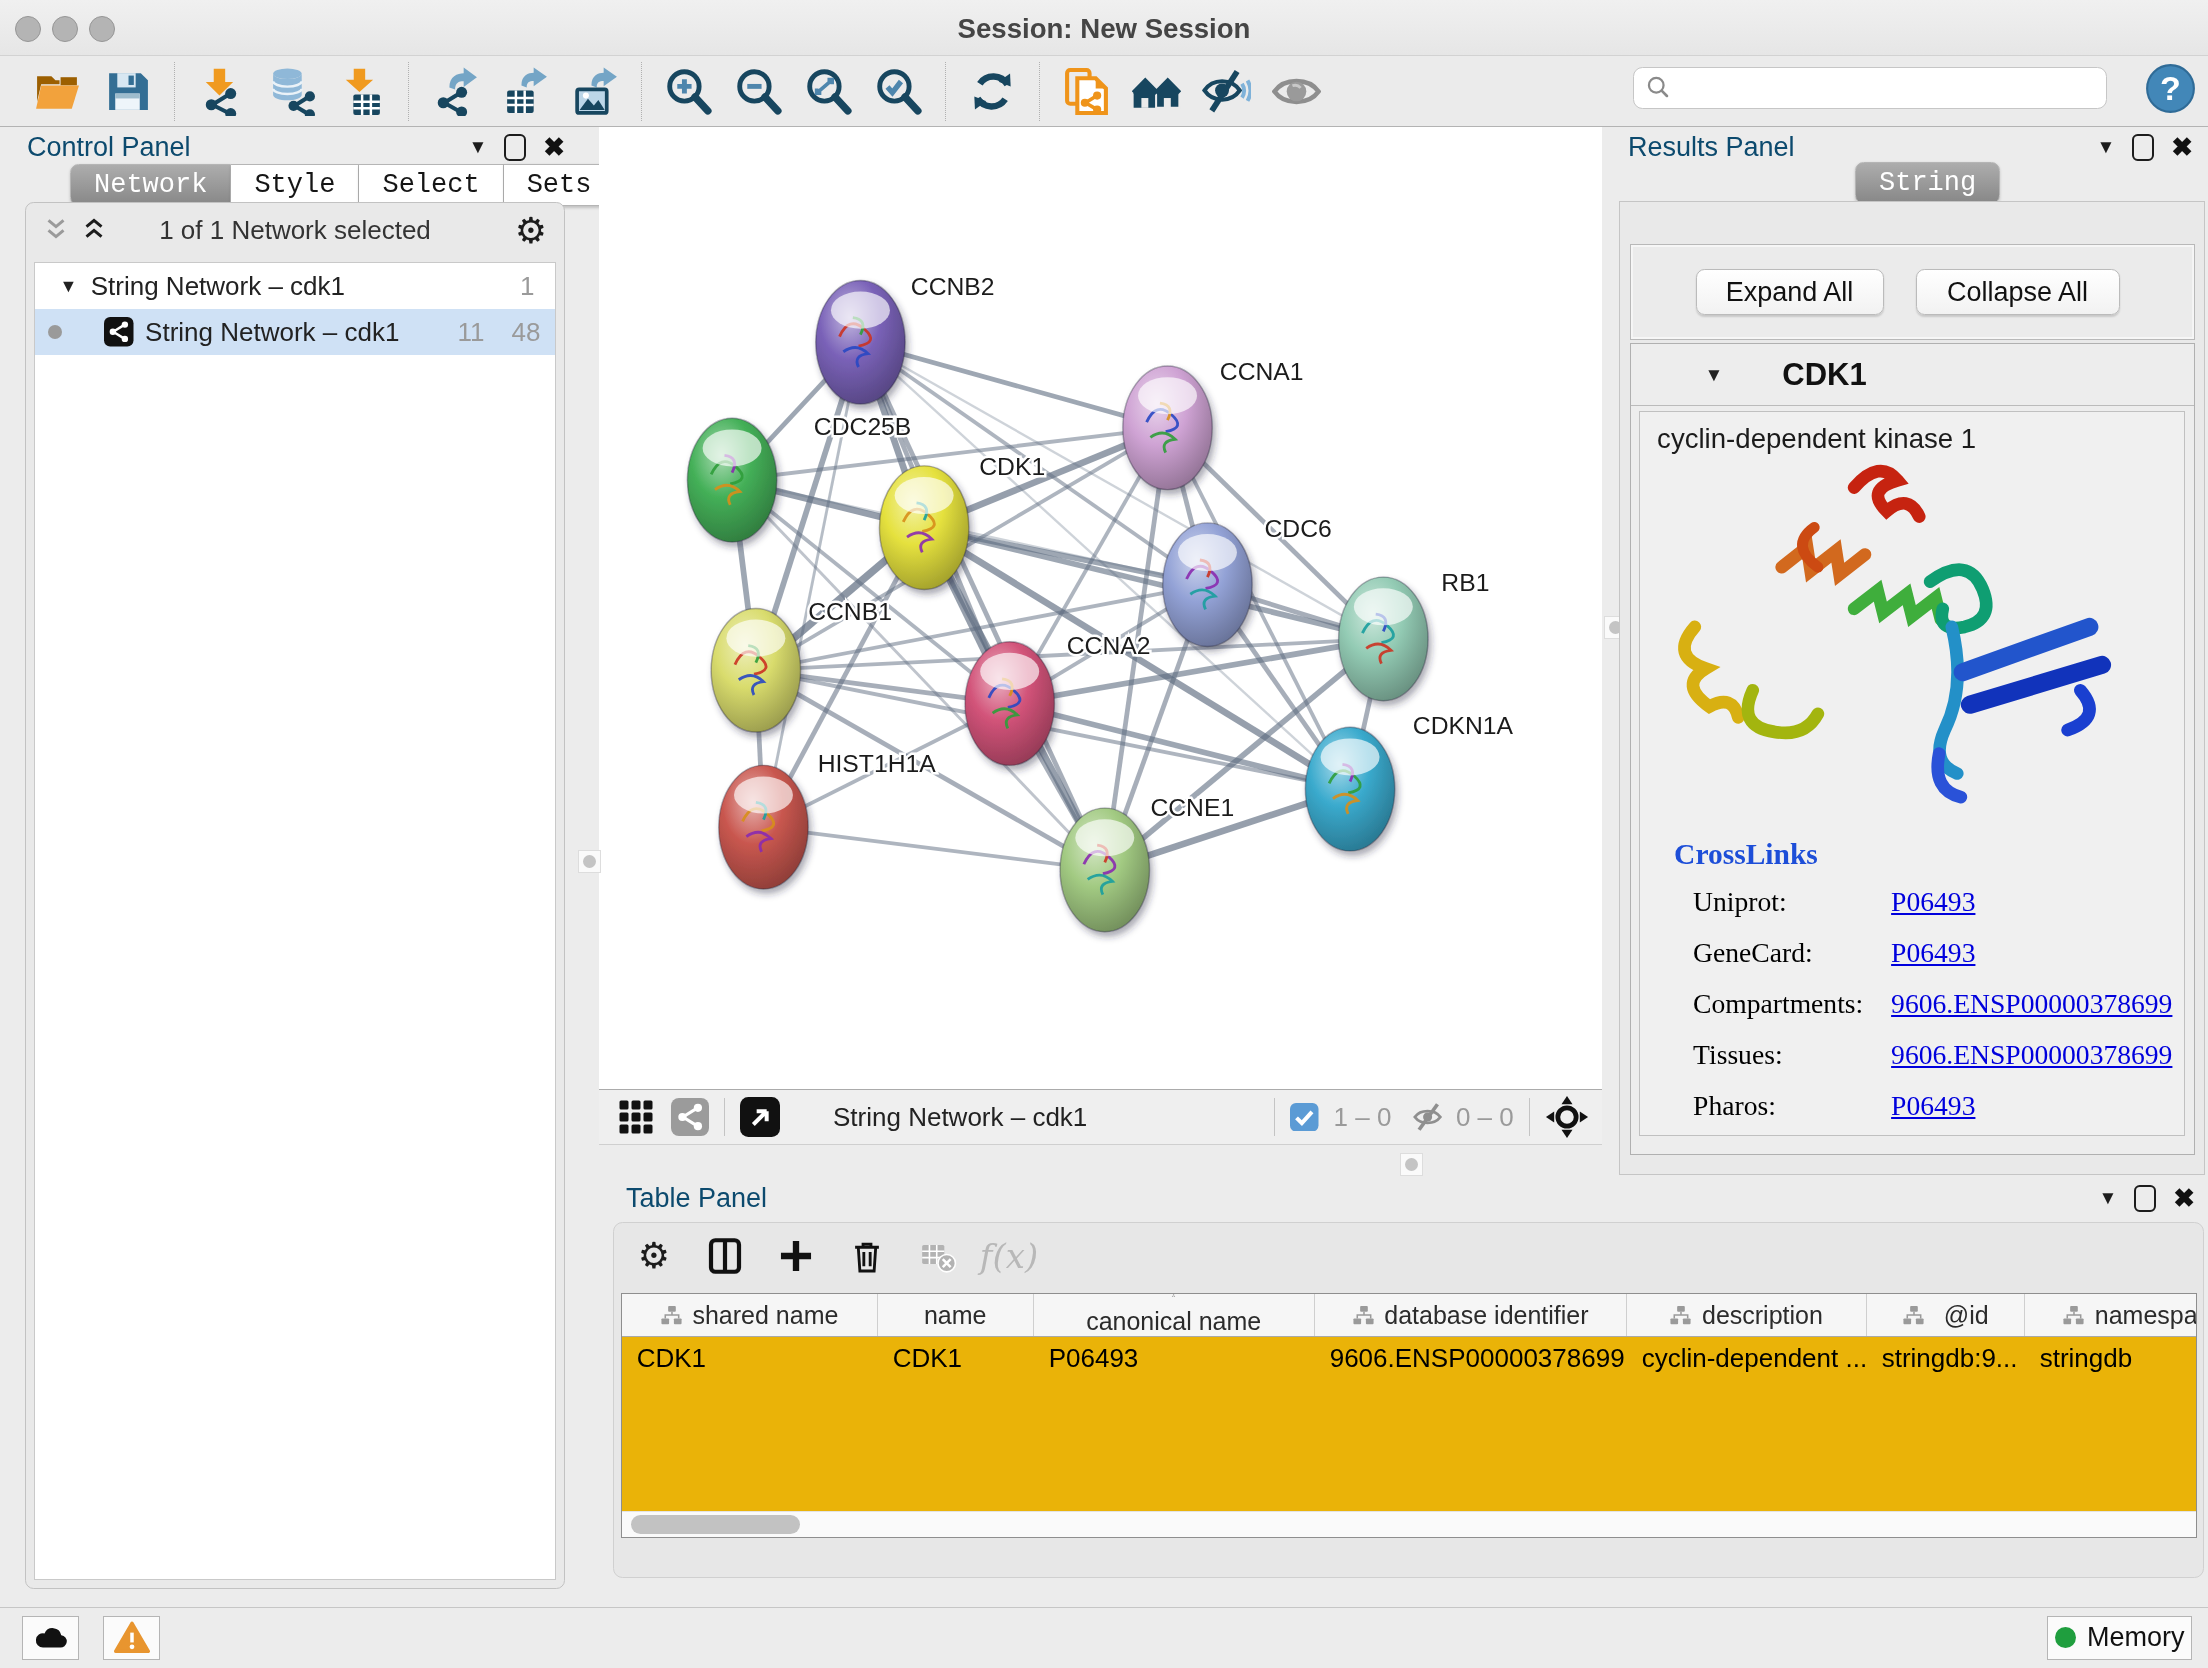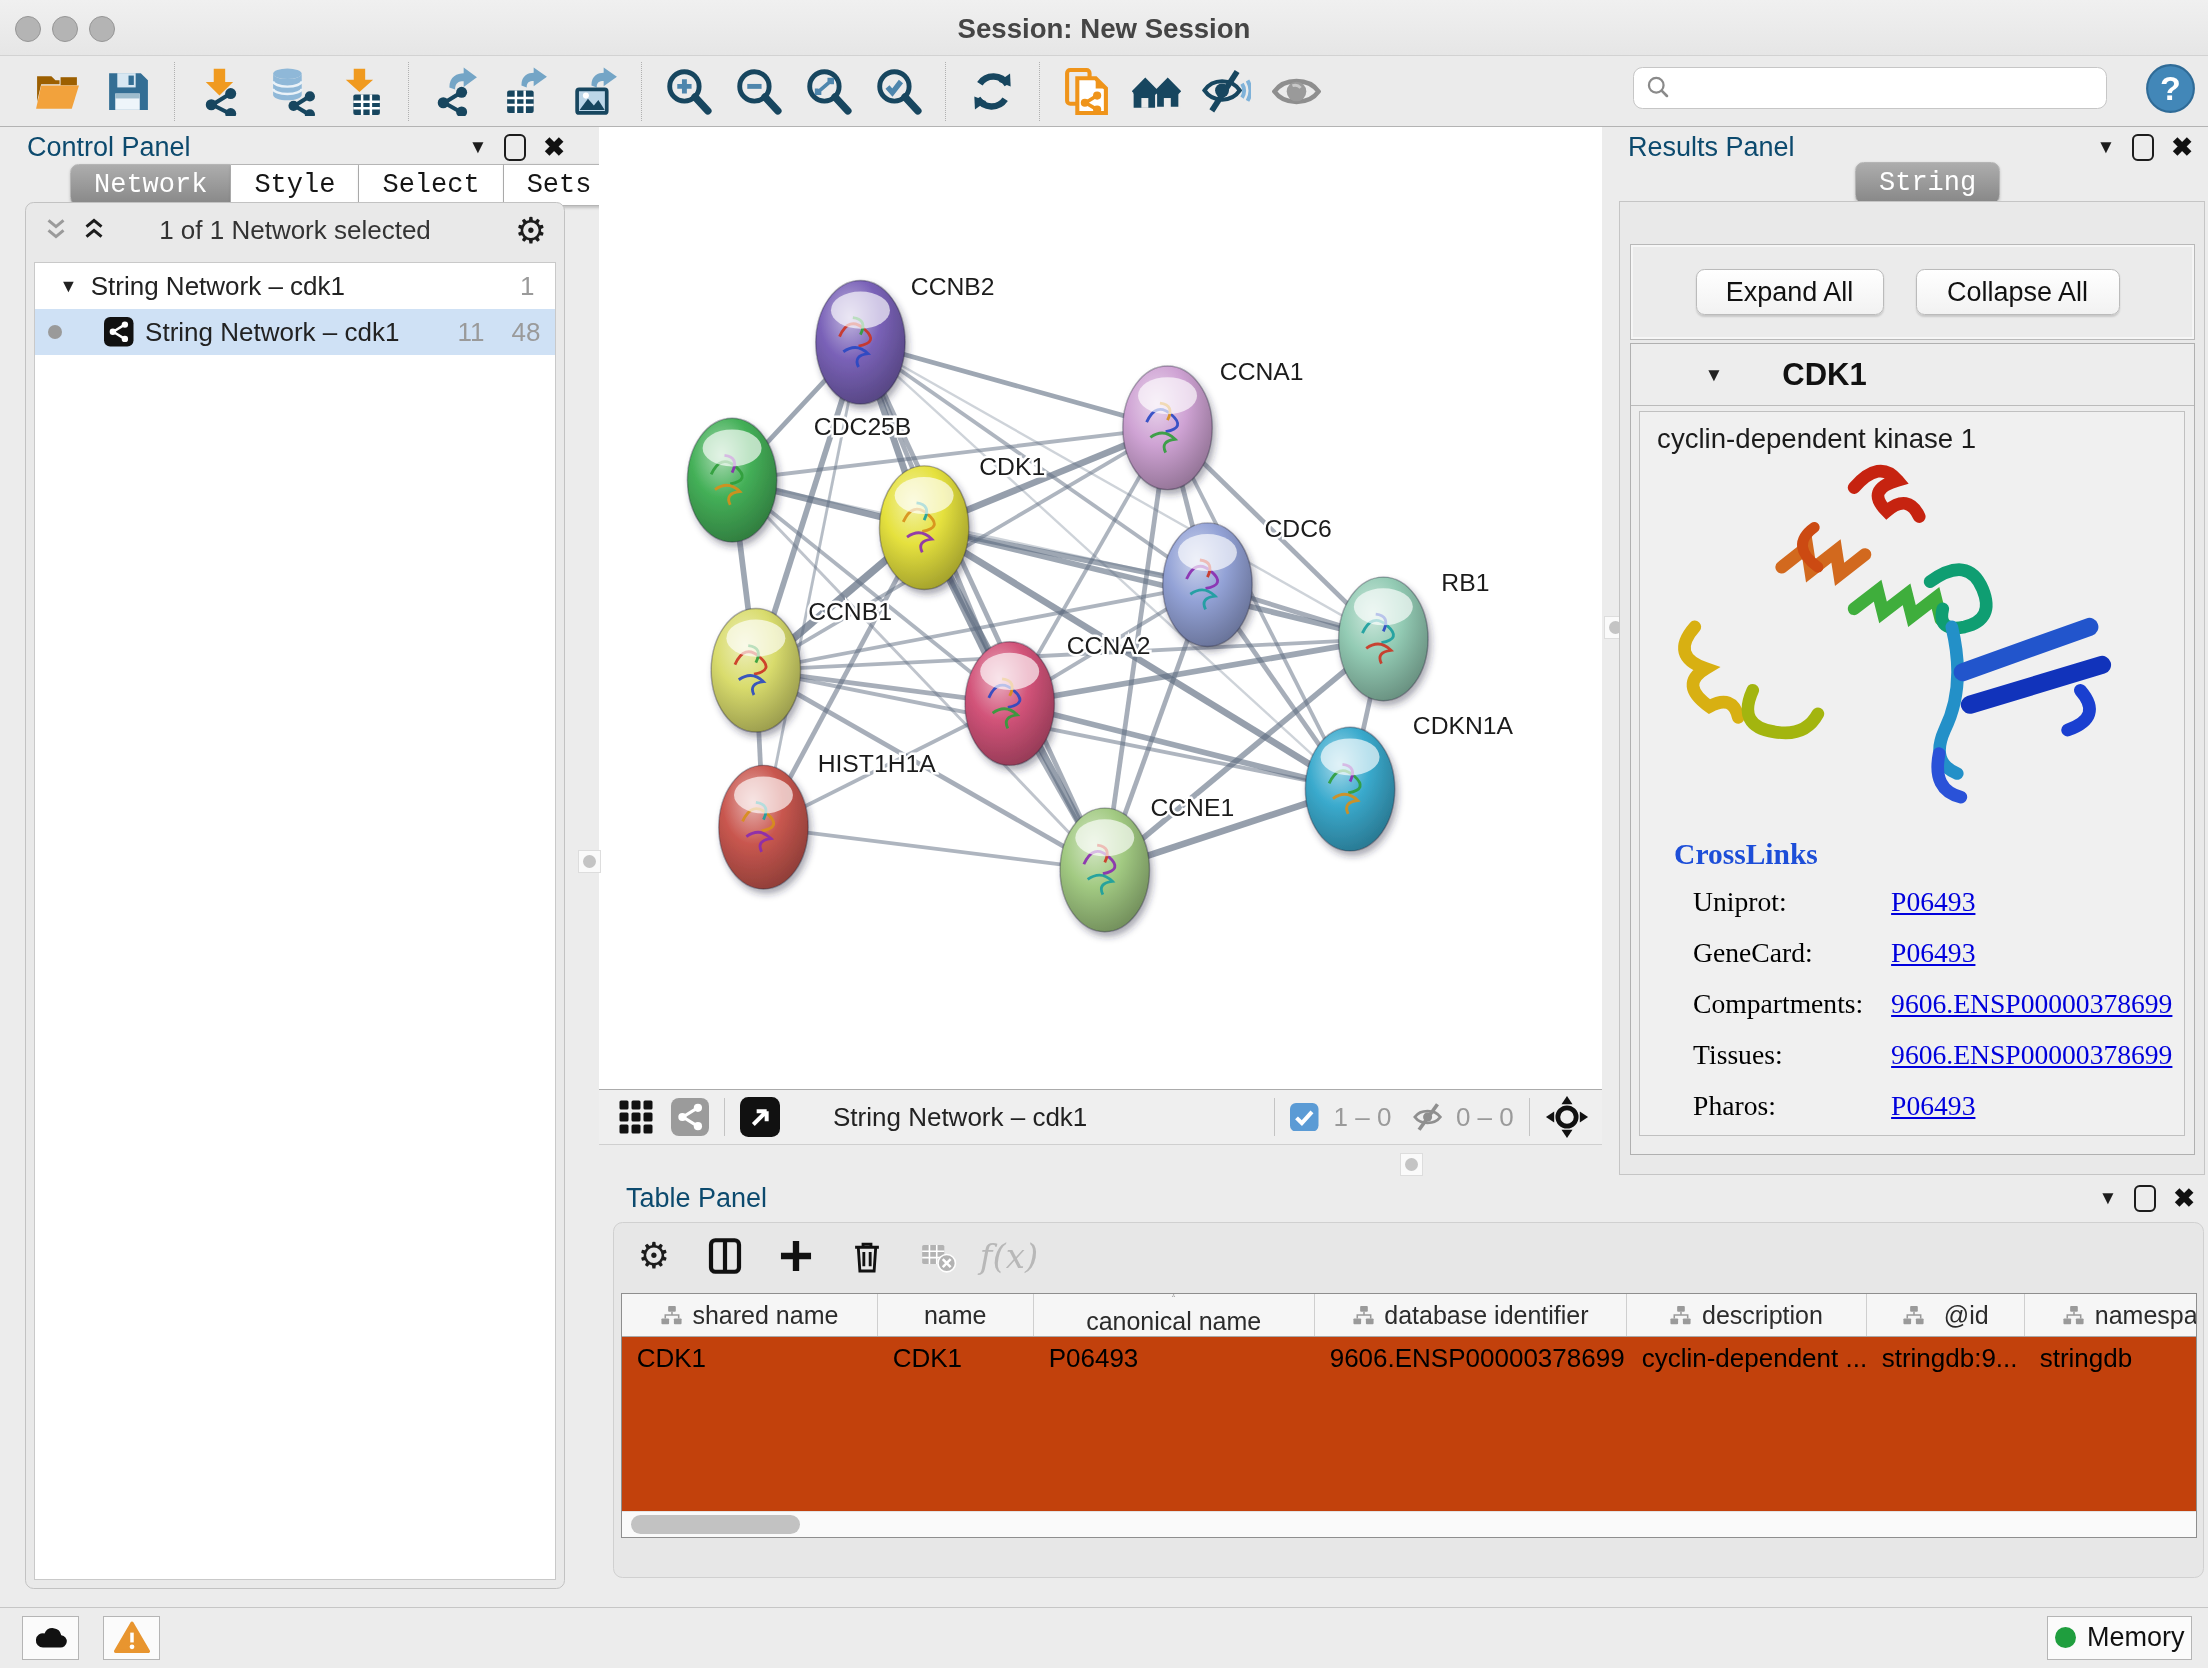--- a/index.html
+++ b/index.html
@@ -78,21 +78,21 @@
   .xl-title{font-size:29.5px;font-weight:bold;color:#1d4ed8;margin:7.6px 0 5.7px 34px;}
   .xl-row{display:flex;font-size:27.6px;height:51px;align-items:center;}
   .xl-row .lbl{width:198px;margin-left:53px;color:#000;}
   .xl-row .val{color:#0000dd;text-decoration:underline;}
   
   .tp-box{position:absolute;left:613px;top:1222px;width:1589px;height:354px;background:#e7e7e7;
     border:1px solid #d0d0d0;border-radius:9.5px;}
   .tp-icons{position:absolute;left:17px;top:9.5px;display:flex;align-items:center;gap:25px;}
   .tp-icons .ic{width:46px;height:46px;display:flex;align-items:center;justify-content:center;}
   .fx{font-family:"DejaVu Serif",serif;font-style:italic;font-size:34px;color:#b8b8b8;}
-  .table-box{position:absolute;left:6.7px;top:70px;width:1574px;height:243px;background:#c2410c;
+  .table-box{position:absolute;left:6.7px;top:70px;width:1574px;height:243px;background:#eab308;
     border:1.9px solid #8e8e8e;overflow:hidden;text-align:right;}
   .thead{display:flex;height:42px;background:#f6f6f6;border-bottom:1px solid #a9a9a9;}
   .th{display:flex;align-items:center;justify-content:center;gap:9.5px;font-size:25px;color:#2b2b2b;
     border-right:1px solid #cfcfcf;box-sizing:border-box;flex:none;overflow:hidden;}
   .trow{display:flex;height:42px;}
   .td{font-size:26px;color:#000;padding-left:15px;display:flex;align-items:center;
     box-sizing:border-box;flex:none;overflow:hidden;white-space:nowrap;}
   .hscroll{position:absolute;left:0;bottom:0;width:100%;height:25px;background:#fafafa;
     border-top:1px solid #e3e3e3;}
   .hthumb{position:absolute;left:9.5px;top:2.9px;width:169px;height:19px;background:#c2c2c2;border-radius:9.5px;}

